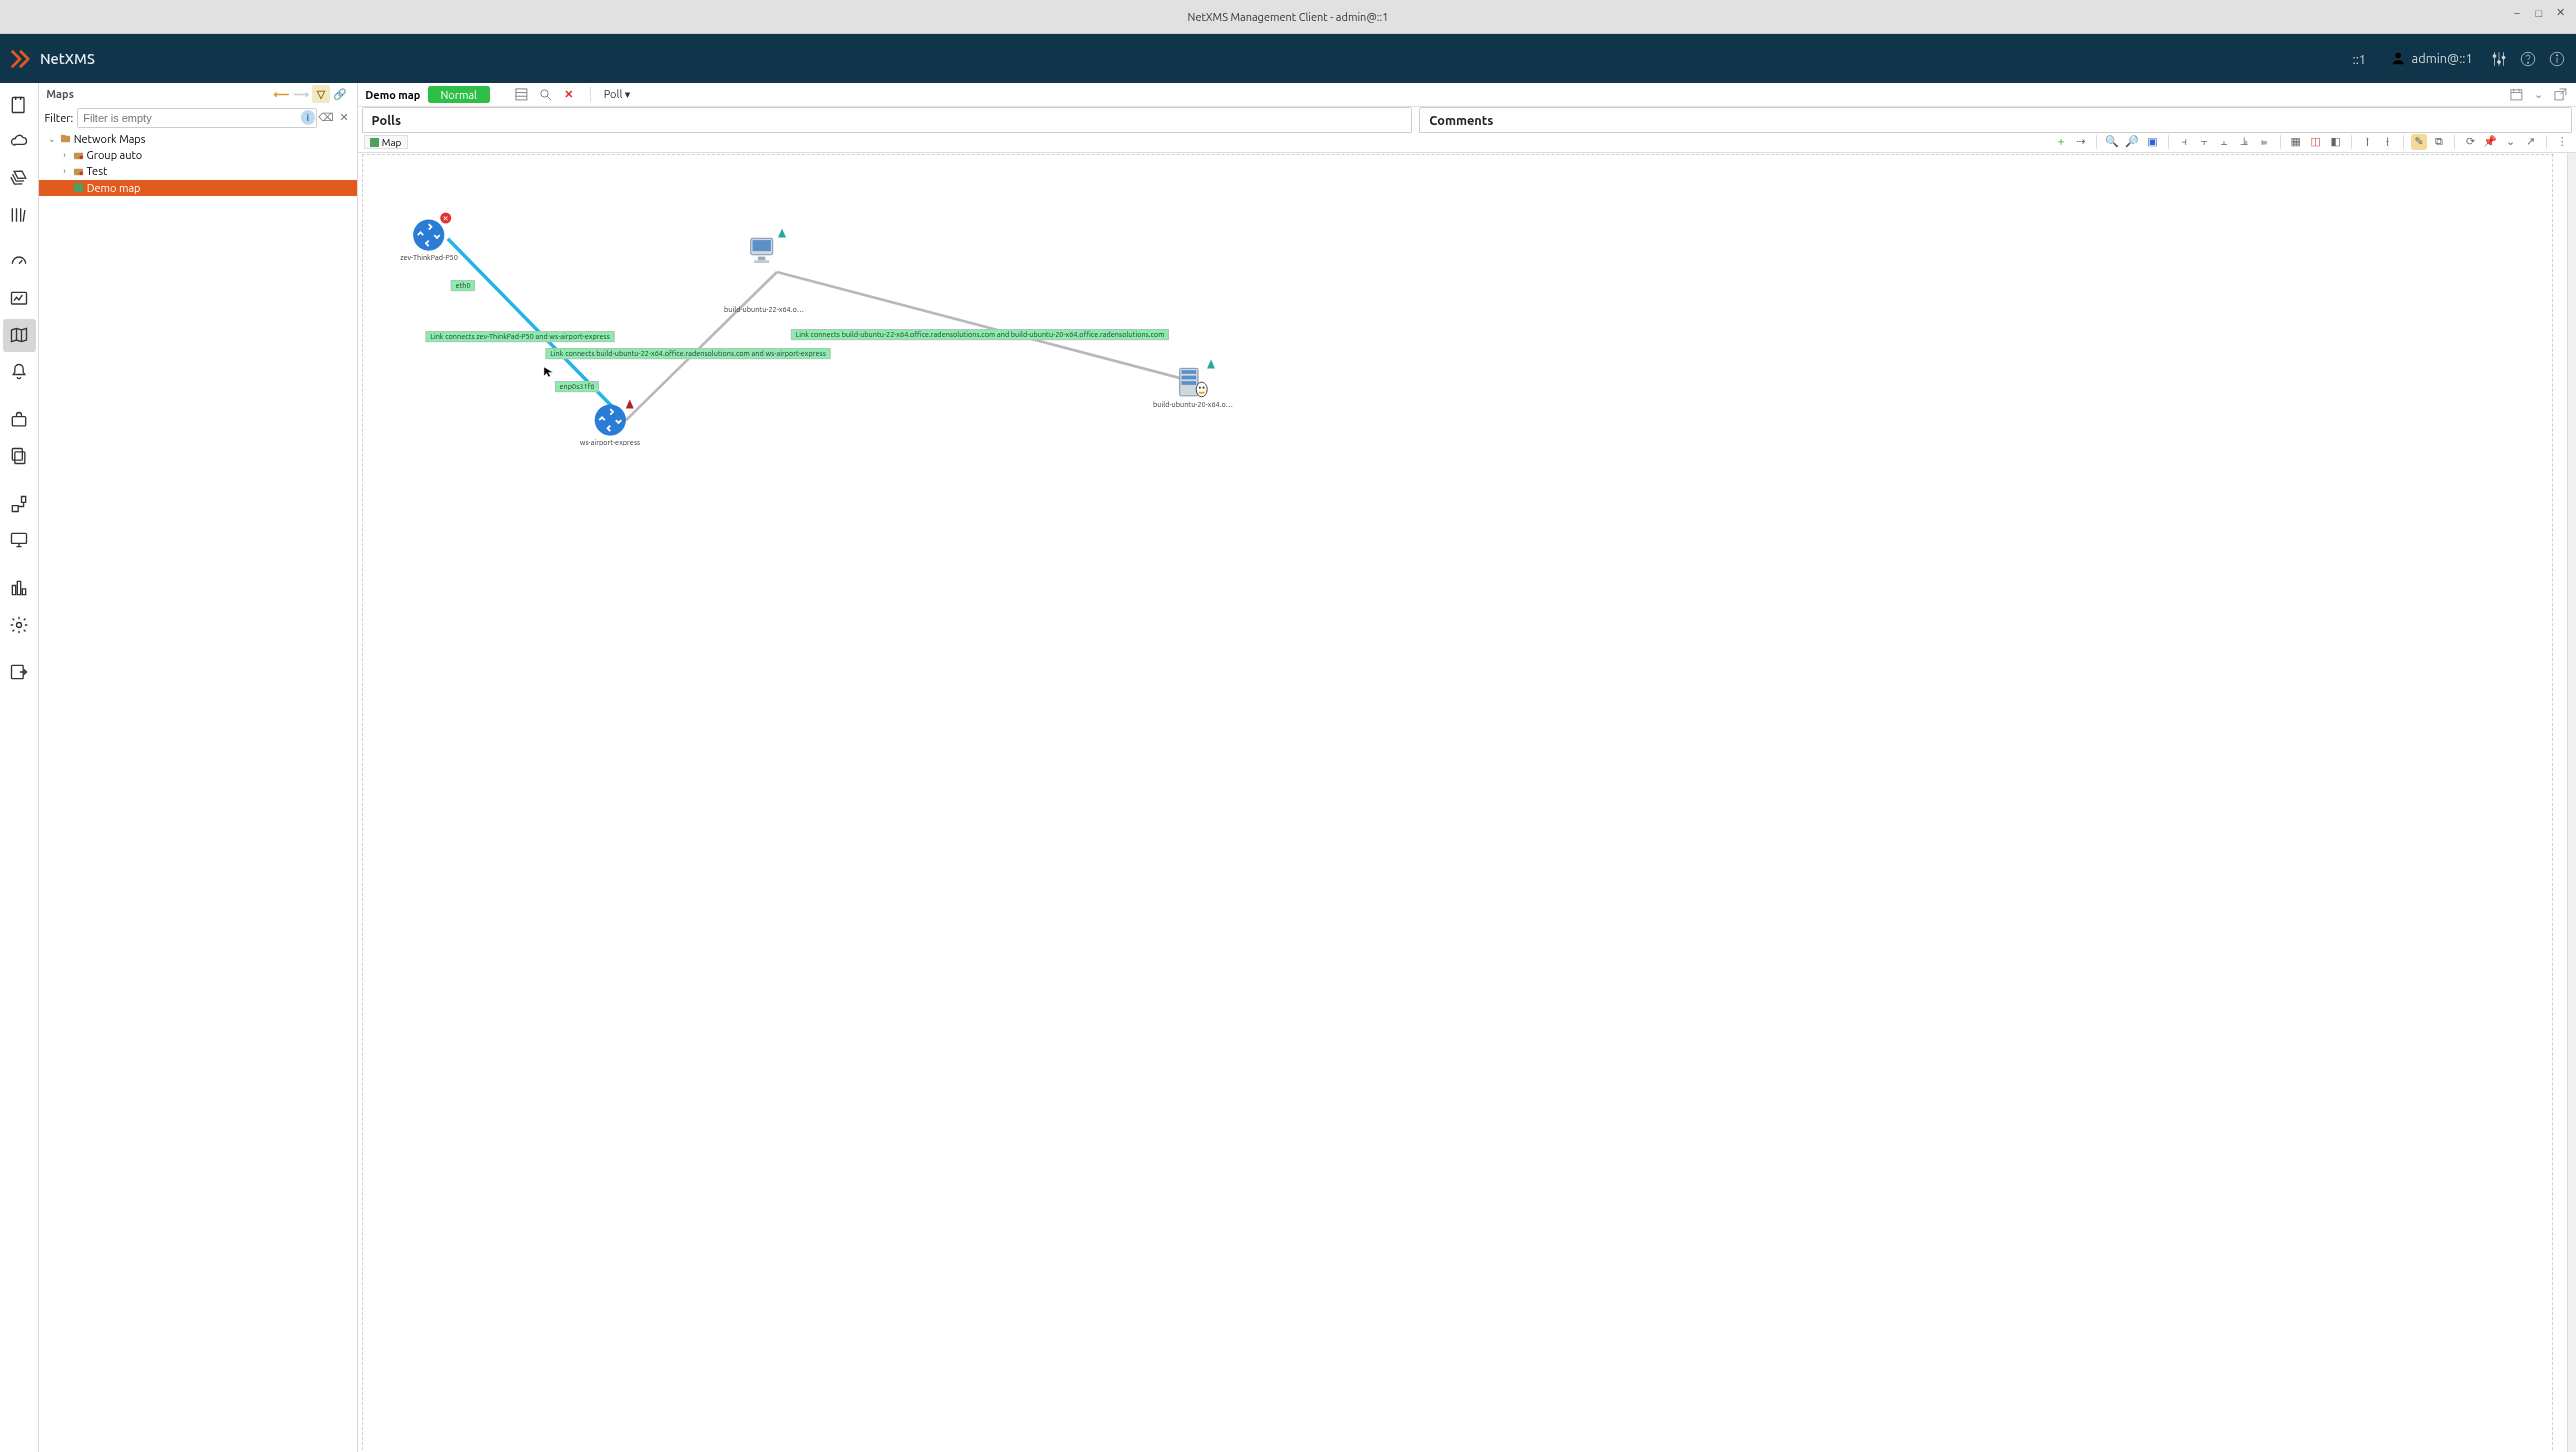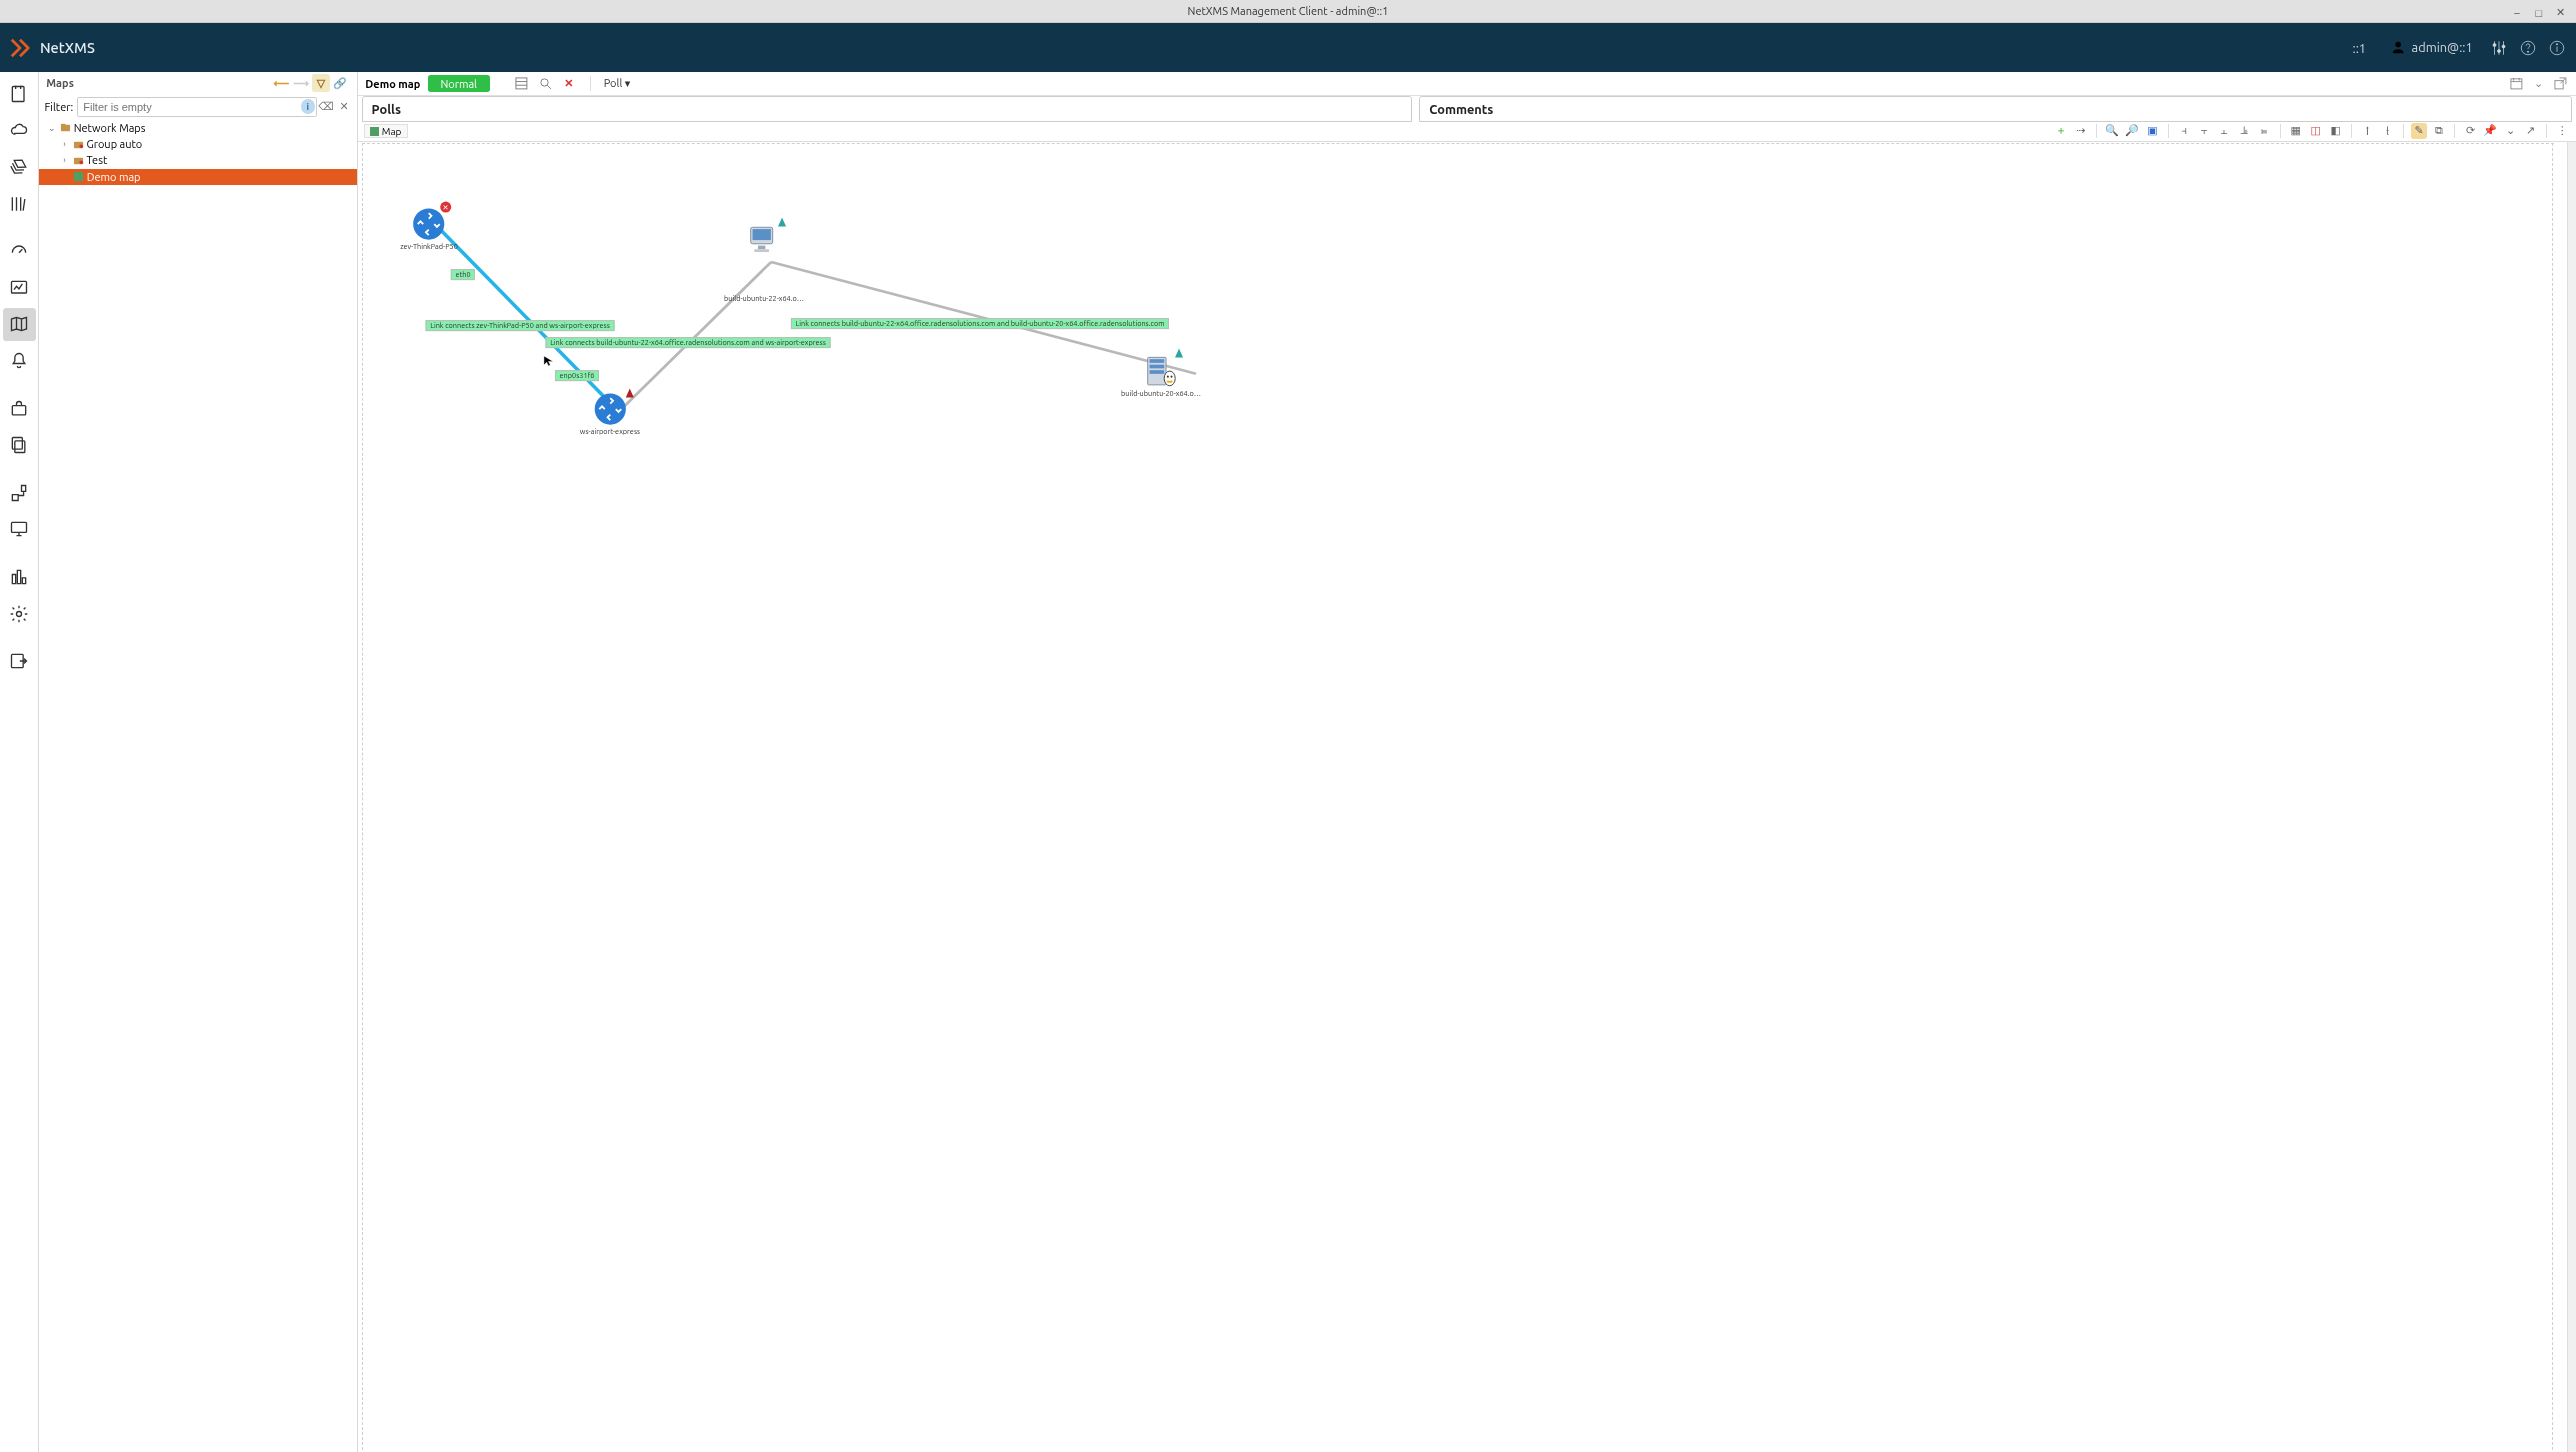--- a/index.html
+++ b/index.html
@@ -1,20 +1,20 @@
 <!DOCTYPE html>
 <html style="font-size:14.6px"><head>
 <meta charset="utf-8">
 <style>
   * { box-sizing: border-box; margin: 0; padding: 0; }
   html, body { width: 100%; height: 100%; font-family: Ubuntu, "Segoe UI", Arial, sans-serif; overflow: hidden; }
   body { display: flex; flex-direction: column; background: #fff; }
 
   
-  .os-bar { height: 23px; background: #e1e1e1; display: flex; align-items: center; justify-content: center; position: relative; font-size: 11px; color: #333; border-bottom: 0.9px solid #ccc; }
+  .os-bar { height: 34px; background: #e1e1e1; display: flex; align-items: center; justify-content: center; position: relative; font-size: 11px; color: #333; border-bottom: 0.9px solid #ccc; }
   .os-bar .win-controls { position: absolute; right: 5.5px; top: 2.7px; display: flex; gap: 1.8px; }
   .win-btn { width: 20px; height: 20px; border-radius: 50%; display: flex; align-items: center; justify-content: center; font-size: 11px; color: #555; cursor: pointer; }
 
   
   .app-header { height: 49px; background: #10344a; color: #e8eef2; display: flex; align-items: center; padding: 0 9px; gap: 9px; font-size: 14.6px; }
   .app-header .logo { width: 22px; height: 22px; }
   .app-header .spacer { flex: 1; }
   .app-header .hdr-item { font-size: 12.8px; color: #cfd9de; display: flex; align-items: center; gap: 5.5px; padding: 0 7.3px; }
   .app-header .hdr-icon { width: 20px; height: 20px; display: flex; align-items: center; justify-content: center; color: #cfd9de; cursor: pointer; }
   .app-header .hdr-icon svg { stroke: #cfd9de; fill: none; }
@@ -431,21 +431,21 @@
                   <rect x="4" y="4" width="24" height="18" rx="2" fill="#cfd8e0" stroke="#7a8aa0" stroke-width="1"></rect>
                   <rect x="6" y="6" width="20" height="12" fill="#5b8fc7"></rect>
                   <rect x="12" y="24" width="8" height="4" fill="#a0aab5"></rect>
                   <rect x="8" y="28" width="16" height="3" fill="#c0c8d0"></rect>
                 </svg>
             <span class="badge-warn"></span>
           </div>
           <div class="node-label">build-ubuntu-22-x64.o…</div>
         </div>
 
-        <div class="node" style="left:803px;top:234px;justify-content:space-between;">
+        <div class="node" style="left:835px;top:234px;justify-content:space-between;">
           <div class="node-icon">
             <svg viewBox="0 0 36 36">
                   <rect x="4" y="3" width="20" height="30" rx="1" fill="#cfd8e0" stroke="#7a8aa0"></rect>
                   <rect x="6" y="5" width="16" height="4" fill="#5b8fc7"></rect>
                   <rect x="6" y="11" width="16" height="4" fill="#5b8fc7"></rect>
                   <rect x="6" y="17" width="16" height="4" fill="#5b8fc7"></rect>
                   <ellipse cx="28" cy="26" rx="6" ry="8" fill="#fff" stroke="#333"></ellipse>
                   <ellipse cx="26" cy="24" rx="1" ry="1.3" fill="#333"></ellipse>
                   <ellipse cx="30" cy="24" rx="1" ry="1.3" fill="#333"></ellipse>
                   <path d="M25 29c1 1 5 1 6 0" stroke="#f7a400" stroke-width="2" fill="none"></path>

